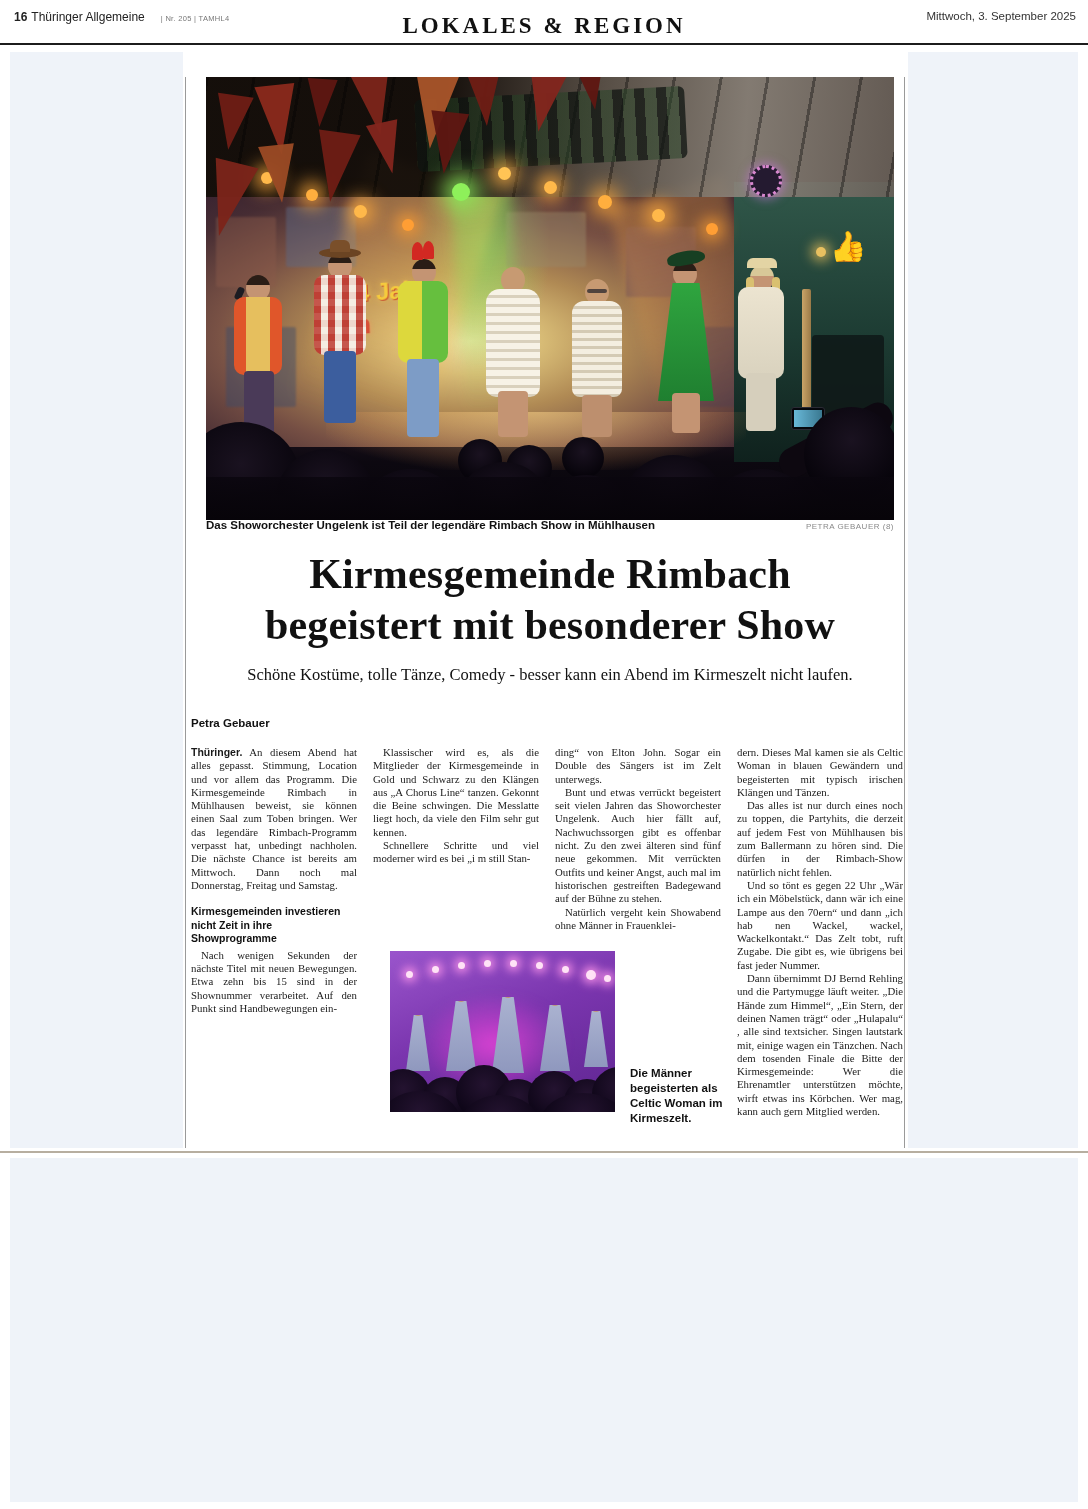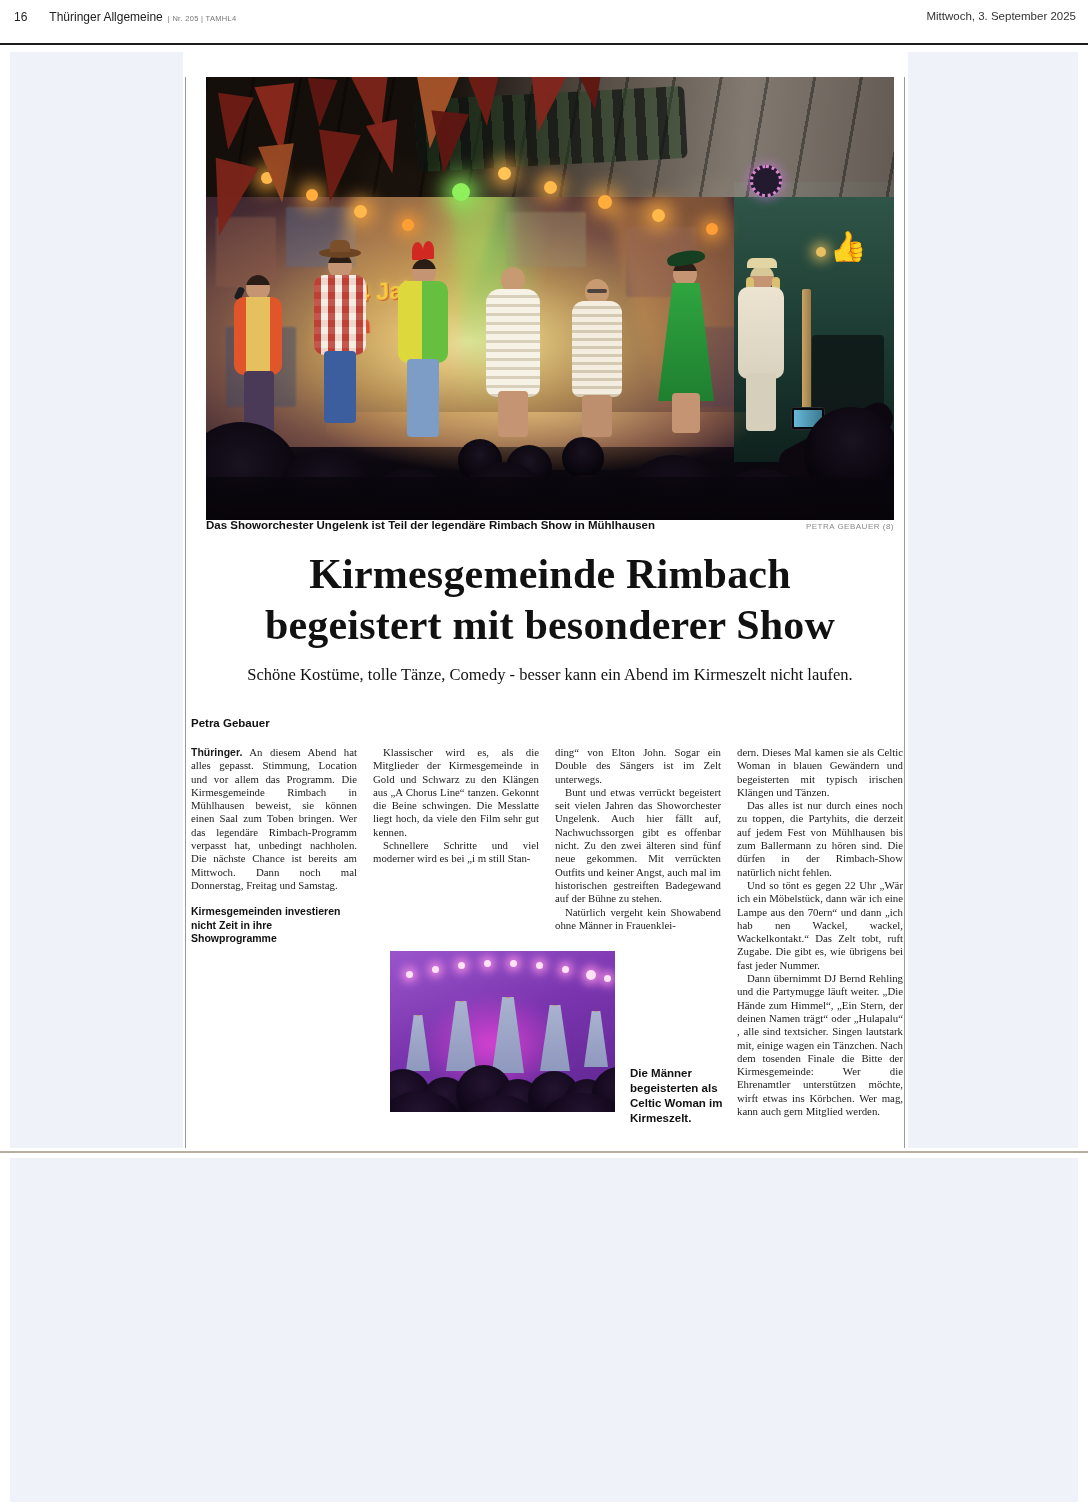--- a/index.html
+++ b/index.html
@@ -1,21 +1,21 @@
 <!DOCTYPE html>
 <html><head>
 <meta charset="utf-8">
 <style>
   html,body{margin:0;padding:0;background:#fff;}
   .page{position:relative;width:1088px;height:1509px;background:#fff;overflow:hidden;
         font-family:"Liberation Serif",serif;color:#1a1a1a;}
   
   .h-left{position:absolute;left:14px;top:10px;font-family:"Liberation Sans",sans-serif;font-size:12px;color:#222;white-space:nowrap;}
-  .h-left .pgnum{font-weight:normal;margin-right:22px;}
-  .h-left .edition{font-size:7.5px;color:#777;margin-left:5px;letter-spacing:.3px;}
+  .h-left .pgnum{font-weight:bold;margin-right:4px;}
+  .h-left .edition{font-size:7.5px;color:#777;margin-left:16px;letter-spacing:.3px;}
   .h-center{position:absolute;left:0;top:13px;width:100%;text-align:center;
             font-family:"Liberation Serif",serif;font-weight:bold;font-size:23px;letter-spacing:3px;color:#111;}
   .h-right{position:absolute;right:12px;top:10px;font-family:"Liberation Sans",sans-serif;font-size:11.5px;color:#333;}
   .h-rule{position:absolute;left:0;top:43px;width:1088px;height:2px;background:#1c1c1c;}
   
   .side-panel{position:absolute;background:#eff3f9;}
   .side-panel.left{left:10px;top:52px;width:173px;height:1096px;}
   .side-panel.right{left:908px;top:52px;width:170px;height:1096px;}
   .v-rule{position:absolute;width:1px;background:#9a9a9a;top:77px;height:1071px;}
   .v-rule.vl{left:185px;} .v-rule.vr{left:904px;}
@@ -128,20 +128,21 @@
     font-weight:bold;font-size:11.5px;line-height:15px;color:#111;}
 </style>
 </head>
 <body>
 
 <div class="page">
 
   <div class="h-left">
     <span class="pgnum">16</span><span>Thüringer Allgemeine</span><span class="edition">| Nr. 205 | TAMHL4</span>
   </div>
+  <div class="h-center">LOKALES &amp; REGION</div>
   <div class="h-right">Mittwoch, 3. September 2025</div>
   <div class="h-rule"></div>
 
   <div class="side-panel left"></div>
   <div class="side-panel right"></div>
   <div class="v-rule vl"></div>
   <div class="v-rule vr"></div>
 
   <div class="photo-main">
     <div class="bdp"></div>
@@ -272,20 +273,21 @@
   <h1 class="headline"><span>Kirmesgemeinde Rimbach</span><br><span>begeistert mit besonderer Show</span></h1>
 
   <div class="deck"><span>Schöne Kostüme, tolle Tänze, Comedy - besser kann ein Abend im Kirmeszelt nicht laufen.</span><br></div>
 
   <div class="byline">Petra Gebauer</div>
 
   <div class="cols">
     <div class="col">
       <p><b class="lead">Thüringer.</b> <span>An diesem Abend hat alles gepasst. Stimmung, Location und vor allem das Programm. Die Kirmesgemeinde Rimbach in Mühlhausen beweist, sie können einen Saal zum Toben bringen. Wer das legendäre Rimbach-Programm verpasst hat, unbedingt nachholen. Die nächste Chance ist bereits am Mittwoch. Dann noch mal Donnerstag, Freitag und Samstag.</span></p>
       <h4 class="subhead">Kirmesgemeinden investieren nicht Zeit in ihre Showprogramme</h4>
+      <p class="ind">Nach wenigen Sekunden der nächste Titel mit neuen Bewegungen. Etwa zehn bis 15 sind in der Shownummer verarbeitet. Auf den Punkt sind Handbewegungen ein-</p>
     </div>
     <div class="col">
       <p class="ind">Klassischer wird es, als die Mitglieder der Kirmesgemeinde in Gold und Schwarz zu den Klängen aus „A Chorus Line“ tanzen. Gekonnt die Beine schwingen. Die Messlatte liegt hoch, da viele den Film sehr gut kennen.</p>
       <p class="ind">Schnellere Schritte und viel moderner wird es bei „i m still Stan-</p>
     </div>
     <div class="col">
       <p>ding“ von Elton John. Sogar ein Double des Sängers ist im Zelt unterwegs.</p>
       <p class="ind">Bunt und etwas verrückt begeistert seit vielen Jahren das Showorchester Ungelenk. Auch hier fällt auf, Nachwuchssorgen gibt es offenbar nicht. Zu den zwei älteren sind fünf neue gekommen. Mit verrückten Outfits und keiner Angst, auch mal im historischen gestreiften Badegewand auf der Bühne zu stehen.</p>
       <p class="ind">Natürlich vergeht kein Showabend ohne Männer in Frauenklei-</p>
     </div>

